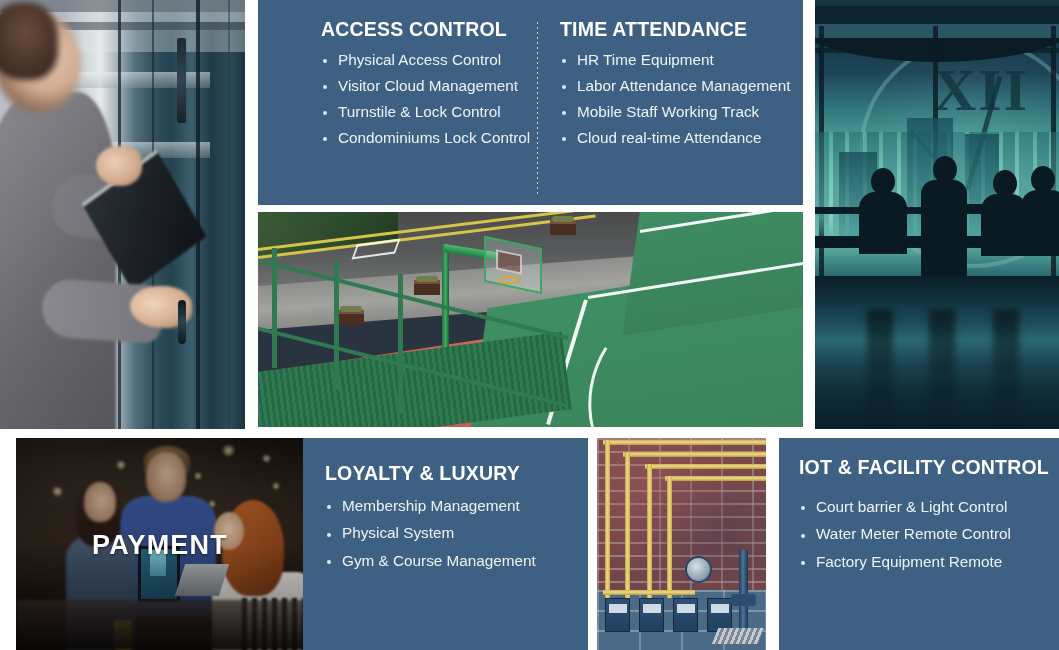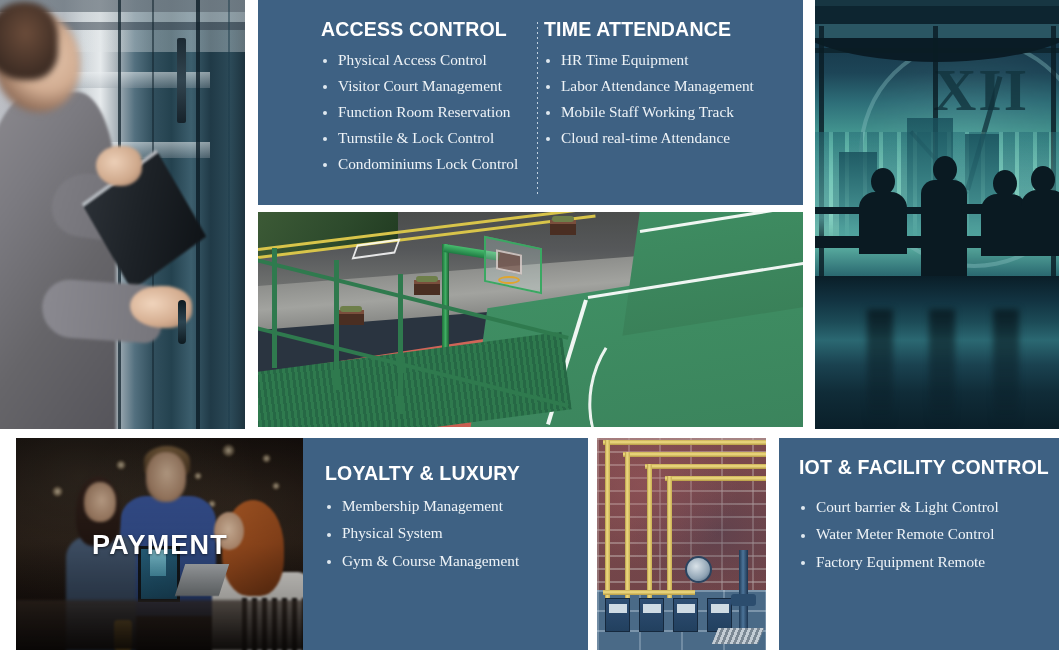--- a/index.html
+++ b/index.html
@@ -29,21 +29,20 @@
 
   .panel-title {
     color: #ffffff;
     font-weight: bold;
     letter-spacing: 0.2px;
     line-height: 1.18;
   }
 
   ul.feature-list {
     list-style: none;
-    font-family: Liberation Serif, serif;
   }
 
   ul.feature-list li {
     position: relative;
     color: #eef3f7;
     padding-left: 17px;
     line-height: 1.34;
   }
 
   ul.feature-list li::before {
@@ -63,21 +62,21 @@
     top: 0px;
     width: 545px;
     height: 205px;
   }
 
   .top-col {
     position: absolute;
     top: 18px;
   }
   #col-access { left: 30px; width: 250px; margin-left: 33px; }
-  #col-time   { left: 286px; width: 232px; }
+  #col-time   { left: 302px; width: 232px; }
 
   .top-col .panel-title { font-size: 19.5px; margin-bottom: 9px; }
   .top-col ul.feature-list li { font-size: 15.3px; margin-bottom: 5.5px; }
 
   #top-divider {
     position: absolute;
     left: 279px;
     top: 22px;
     width: 1px;
     height: 172px;
@@ -581,22 +580,21 @@
     <div class="handle"></div>
     <span></span>
   </div>
 
   <div class="panel" id="top-panel">
 
     <div class="top-col" id="col-access">
       <div class="panel-title">ACCESS CONTROL</div>
       <ul class="feature-list">
         <li>Physical Access Control</li>
-        <li>Visitor Court Management</li>
-        <li>Function Room Reservation</li>
+        <li>Visitor Cloud Management</li>
         <li>Turnstile &amp; Lock Control</li>
         <li>Condominiums Lock Control</li>
       </ul>
     </div>
 
     <div id="top-divider"></div>
 
     <div class="top-col" id="col-time">
       <div class="panel-title">TIME ATTENDANCE</div>
       <ul class="feature-list">

